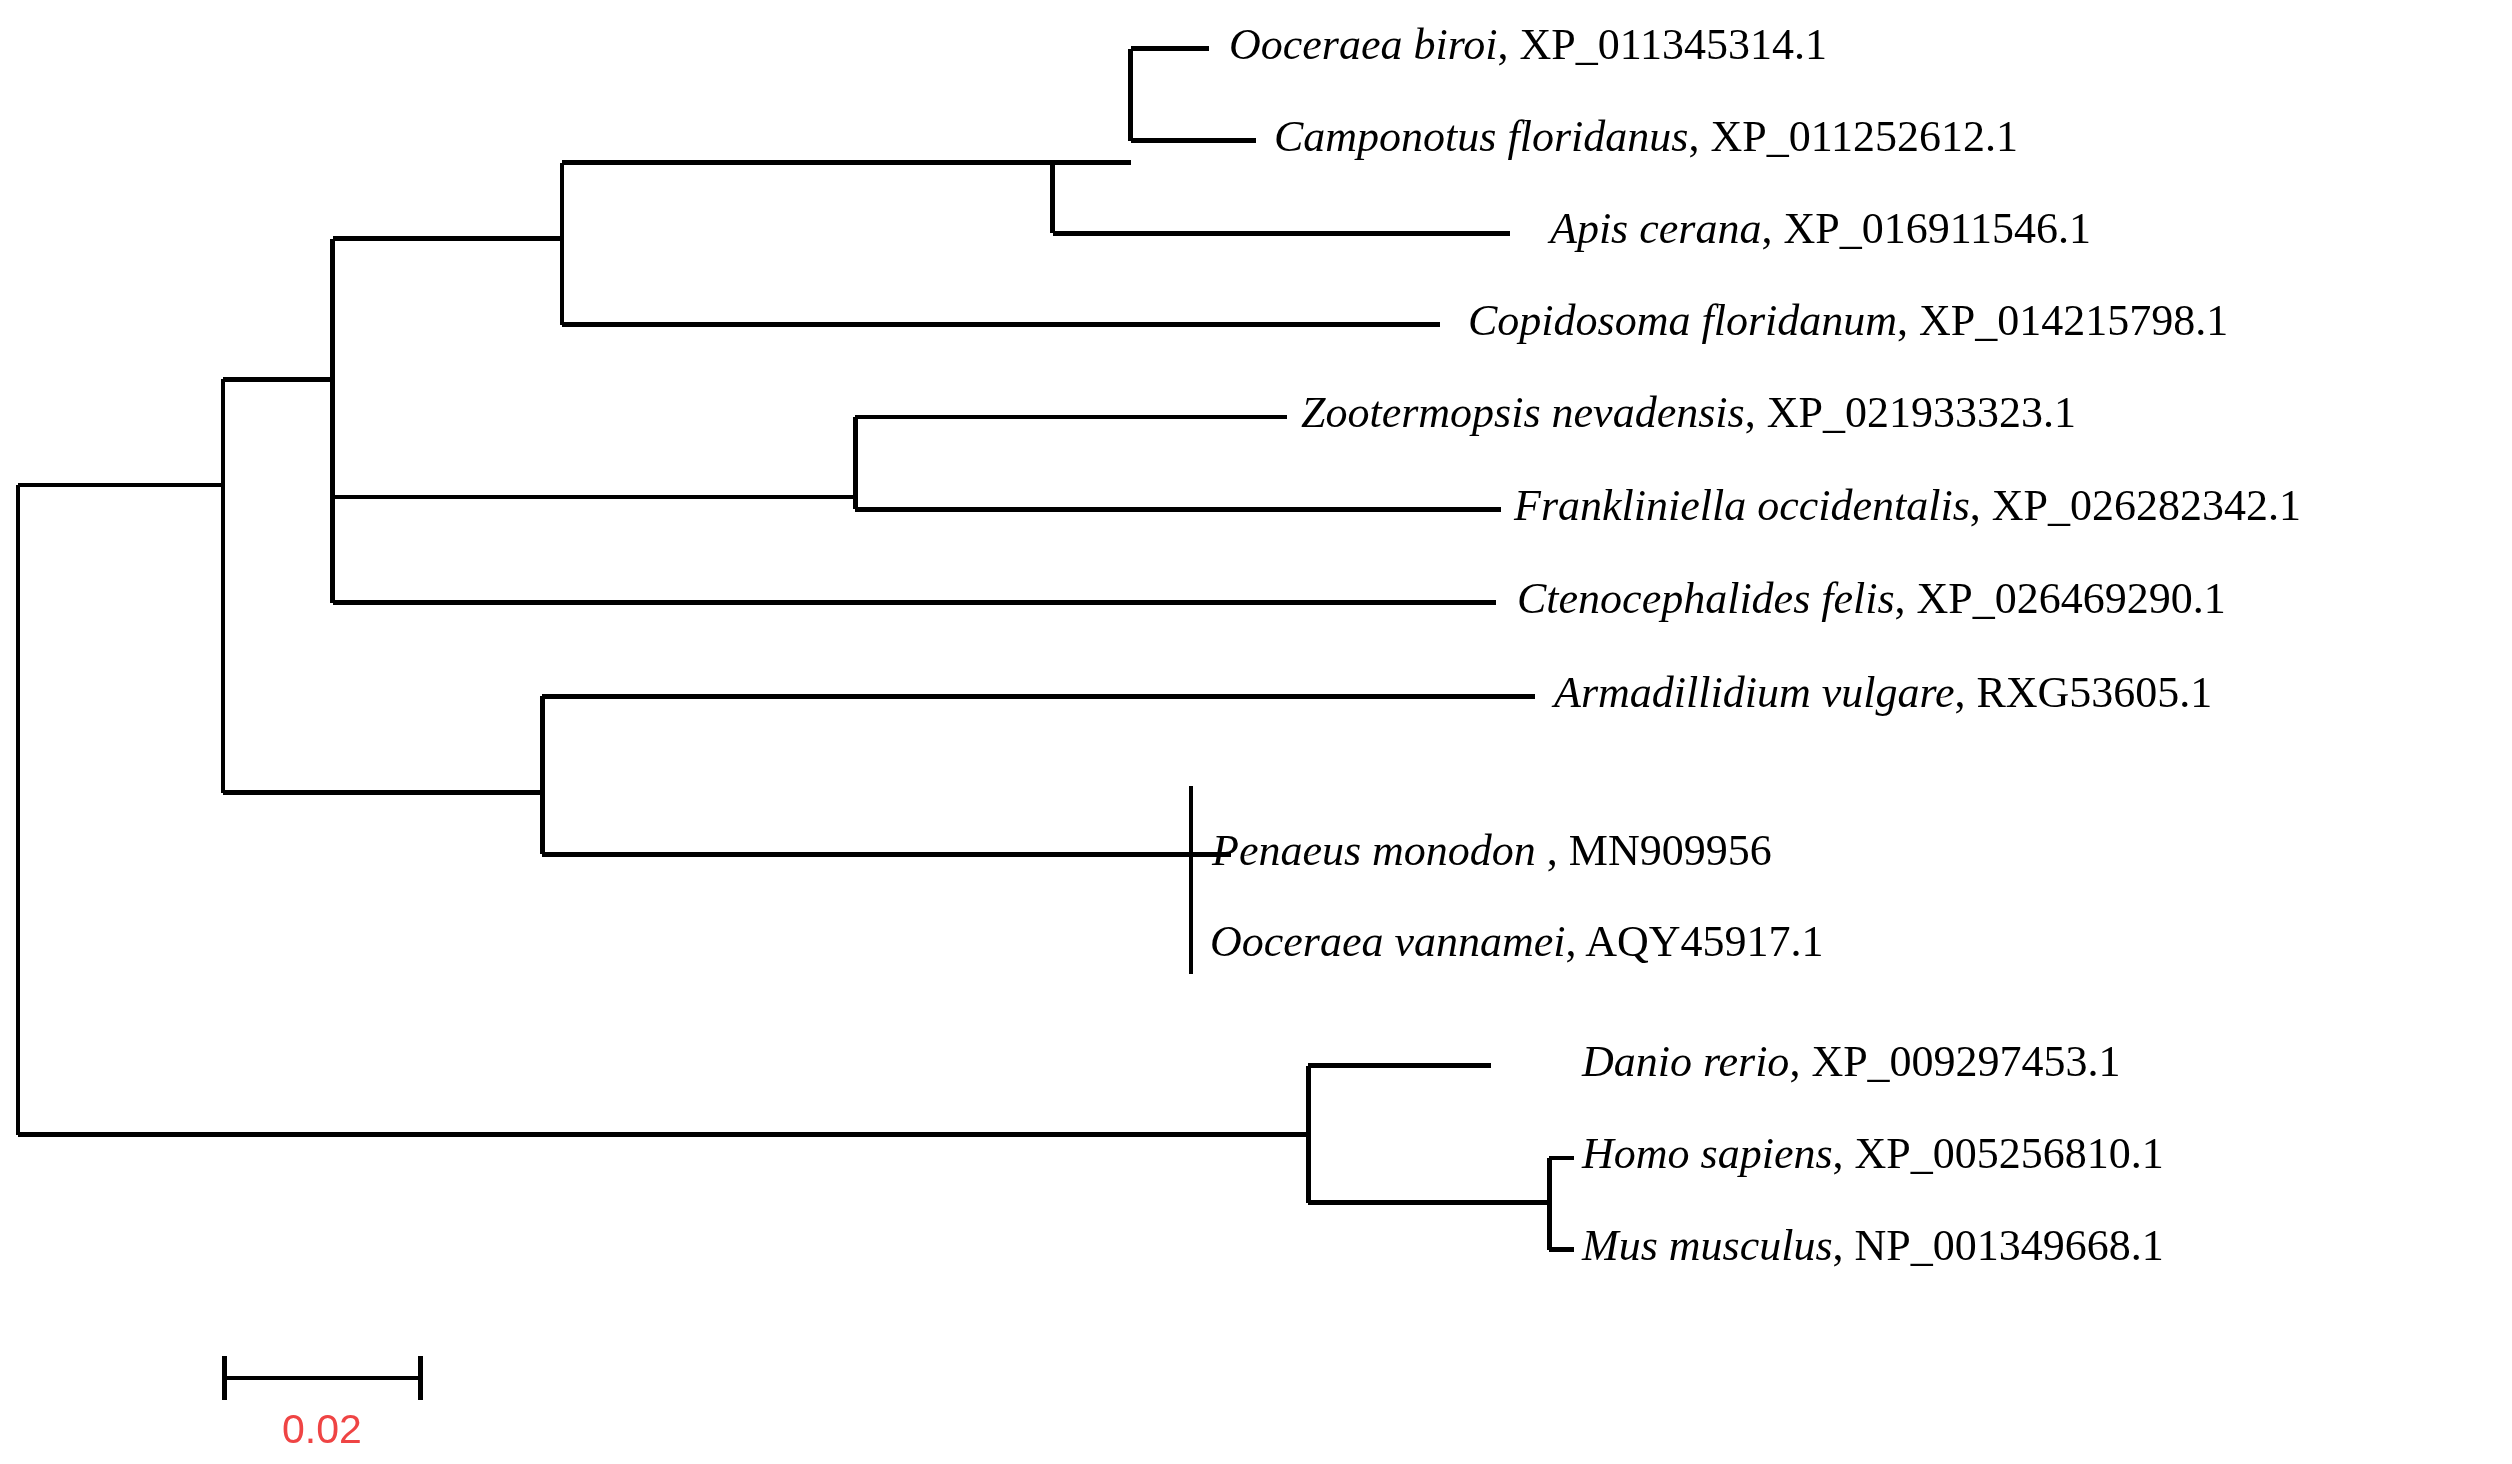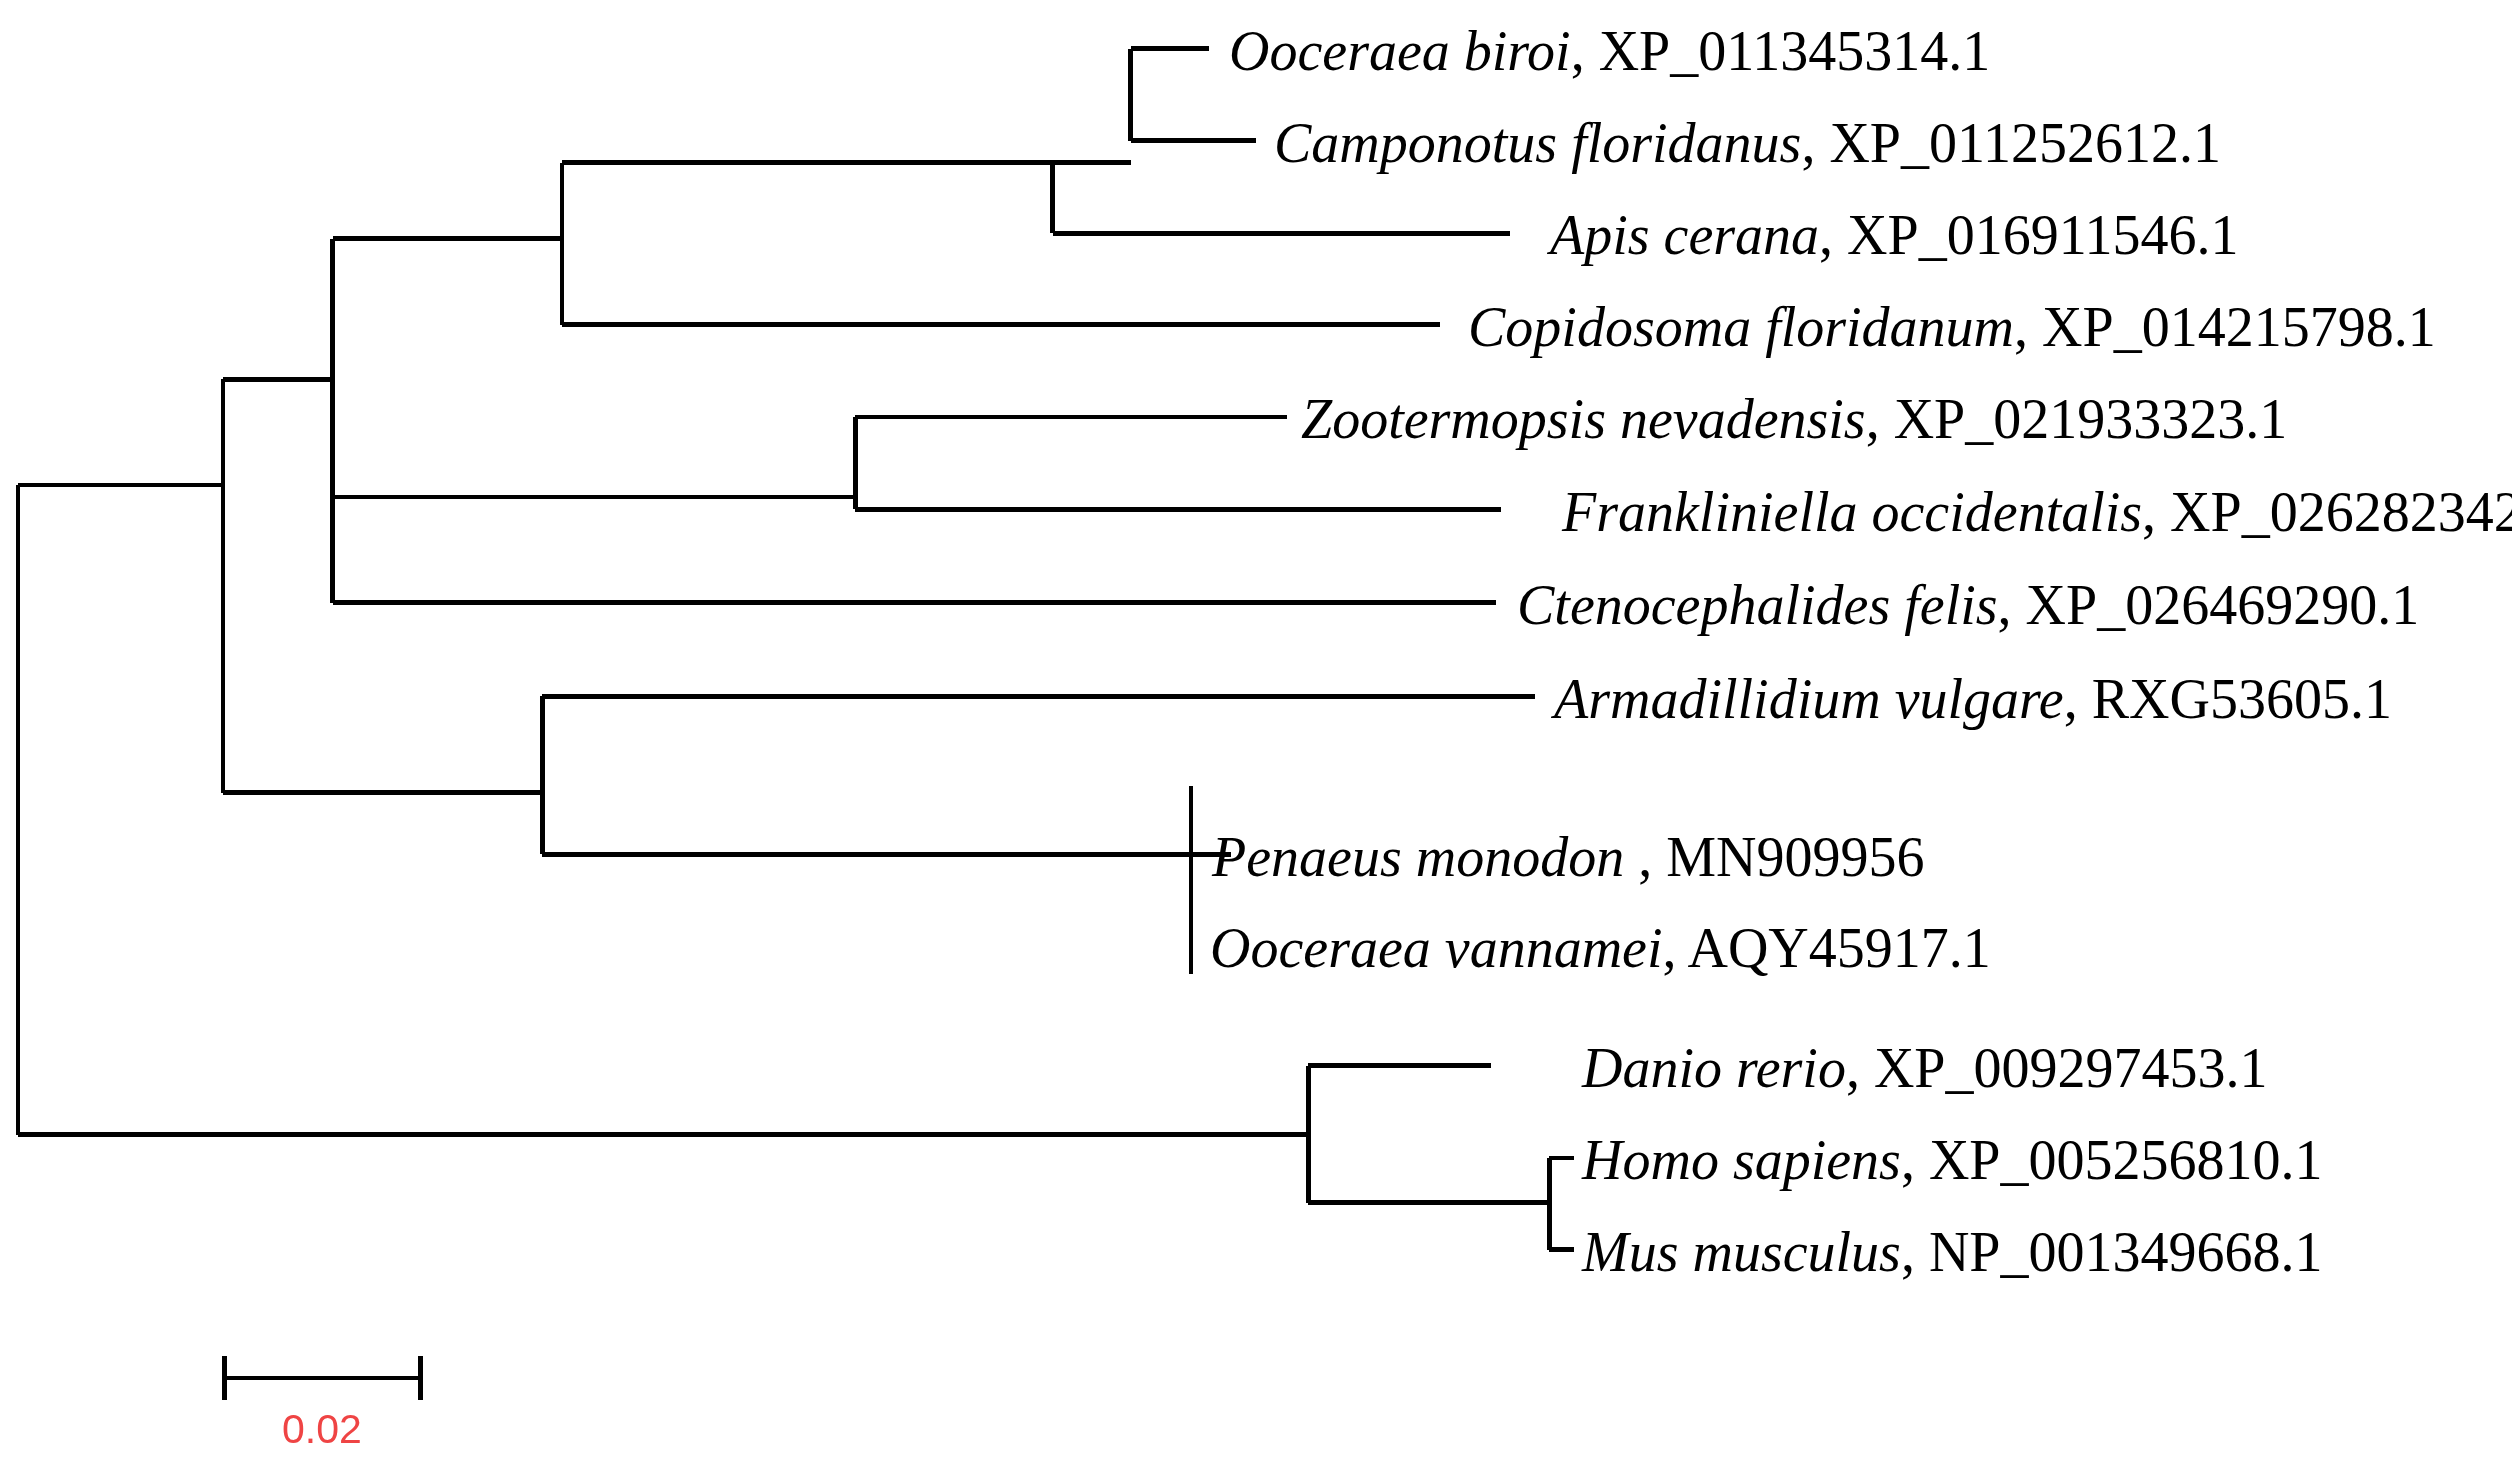--- a/index.html
+++ b/index.html
@@ -1,20 +1,20 @@
 <!DOCTYPE html>
 <html style="font-size:12.5px"><head>
 <meta charset="utf-8">
 <style>
   html,body{margin:0;padding:0;background:#ffffff;}
   #page{position:relative;width:2512px;height:1464px;background:#ffffff;overflow:hidden;
         font-family:"Liberation Serif","DejaVu Serif",serif;}
   #tree-svg{position:absolute;left:0;top:0;width:2512px;height:1464px;}
   .tip-label{position:absolute;white-space:nowrap;color:#000;
-             font-size:56px;line-height:1;}
+             font-size:44px;line-height:1;}
   .tip-label .sp{font-style:italic;}
   .tip-label .acc{font-style:normal;}
   #scale-label{position:absolute;color:#ef4444;font-size:41px;
                font-family:"Liberation Sans","DejaVu Sans",sans-serif;line-height:1;}
 </style>
 </head>
 <body>
 
 <div id="page">
 
@@ -84,21 +84,21 @@
   </div>
 
   <div class="tip-label" style="left:1452px;top:299px;margin-left:16px;">
     <span class="sp">Copidosoma floridanum</span><span class="acc">, </span><span class="acc">XP_014215798.1</span>
   </div>
 
   <div class="tip-label" style="left:1301px;top:391px;">
     <span class="sp">Zootermopsis nevadensis</span><span class="acc">, </span><span class="acc">XP_021933323.1</span>
   </div>
 
-  <div class="tip-label" style="left:1514px;top:484px;margin-left:48px;">
+  <div class="tip-label" style="left:1514px;top:484px;">
     <span class="sp">Frankliniella occidentalis</span><span class="acc">, </span><span class="acc">XP_026282342.1</span>
   </div>
 
   <div class="tip-label" style="left:1517px;top:577px;">
     <span class="sp">Ctenocephalides felis</span><span class="acc">, </span><span class="acc">XP_026469290.1</span>
   </div>
 
   <div class="tip-label" style="left:1554px;top:671px;">
     <span class="sp">Armadillidium vulgare</span><span class="acc">, </span><span class="acc">RXG53605.1</span>
   </div>

